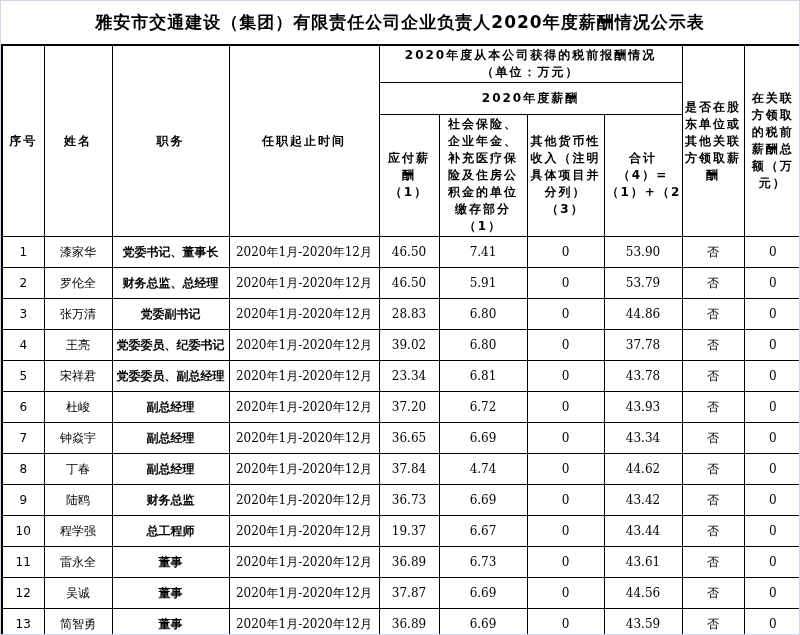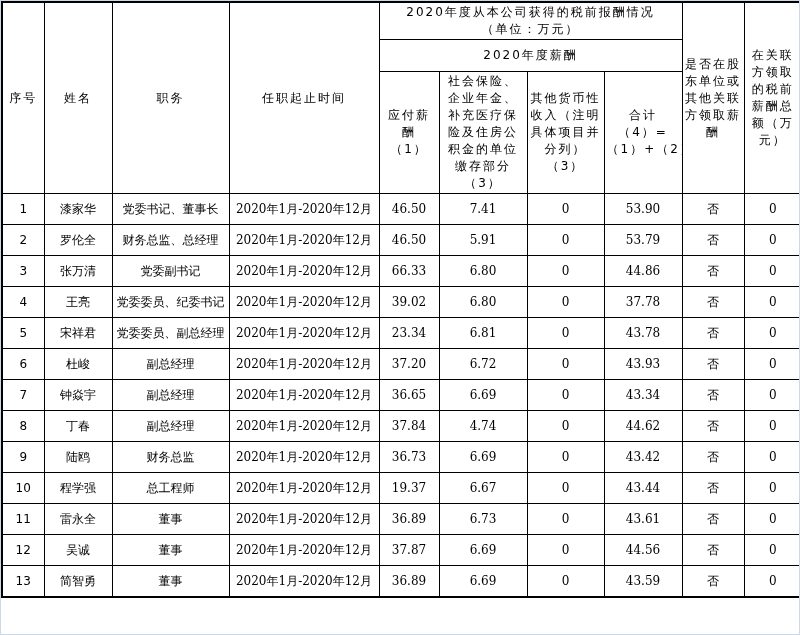--- a/index.html
+++ b/index.html
@@ -30,38 +30,39 @@
   }
   table.salary th, table.salary td {
     border: 1px solid #000;
     text-align: center;
     vertical-align: middle;
     padding: 1px 2px;
     overflow: hidden;
   }
   table.salary th {
     font-size: 12px;
-    font-weight: normal;
+    font-weight: bold;
     letter-spacing: 2px;
     line-height: 1.42;
     white-space: pre-line;
   }
   thead tr:nth-child(1) th.band { height: 35px; }
   thead tr:nth-child(2) th.band { height: 32px; }
   thead tr:nth-child(3) th { height: 102px; }
   tbody td { font-size: 12px; height: 31px; }
   .num { font-family: "DejaVu Serif", serif; }
-  .c-pos { font-weight: normal; margin-left: 19px; }
+  .c-pos { font-weight: bold; margin-left: 19px; }
   .c-date { letter-spacing: 0; }
 </style>
 </head>
 <body>
 
 <div class="page">
 
+  <div class="title">雅安市交通建设（集团）有限责任公司企业负责人2020年度薪酬情况公示表</div>
 
   <table class="salary">
     <colgroup>
       <col style="width:42px">
       <col style="width:68px">
       <col style="width:117px">
       <col style="width:150px">
       <col style="width:60px">
       <col style="width:88px">
       <col style="width:77px">
@@ -80,21 +81,21 @@
         <th rowspan="3">是否在股东单位或其他关联方领取薪酬</th>
         <th rowspan="3">在关联方领取的税前薪酬总额（万元）</th>
       </tr>
       <tr>
         <th colspan="4" class="band">2020年度薪酬</th>
       </tr>
       <tr>
         <th>应付薪酬
 （1）</th>
         <th>社会保险、企业年金、补充医疗保险及住房公积金的单位缴存部分
-（3）</th>
+（1）</th>
         <th>其他货币性收入（注明具体项目并分列）
 （3）</th>
         <th>合计
 （4）=（1）+（2）+（3）</th>
       </tr>
     </thead>
     <tbody id="table-body">
         <tr>
           <td class="c-index">1</td>
           <td class="c-name">漆家华</td>
@@ -117,21 +118,21 @@
           <td class="c-num num">0</td>
           <td class="c-num num">53.79</td>
           <td class="c-flag">否</td>
           <td class="c-num num">0</td>
         </tr>
         <tr>
           <td class="c-index">3</td>
           <td class="c-name">张万清</td>
           <td class="c-pos">党委副书记</td>
           <td class="c-date num">2020年1月-2020年12月</td>
-          <td class="c-num num">66.33</td>
+          <td class="c-num num">28.83</td>
           <td class="c-num num">6.80</td>
           <td class="c-num num">0</td>
           <td class="c-num num">44.86</td>
           <td class="c-flag">否</td>
           <td class="c-num num">0</td>
         </tr>
         <tr>
           <td class="c-index">4</td>
           <td class="c-name">王亮</td>
           <td class="c-pos">党委委员、纪委书记</td>

